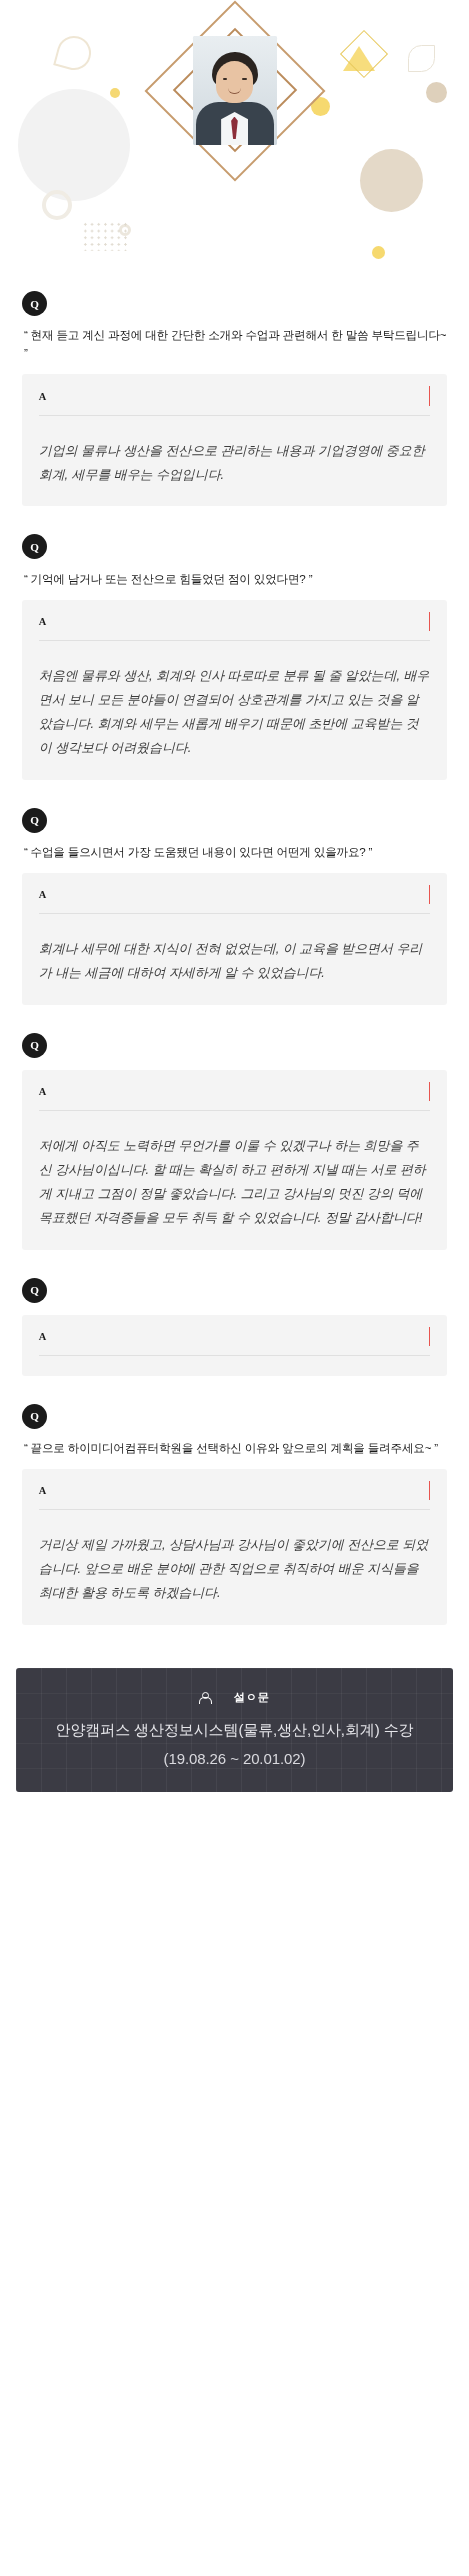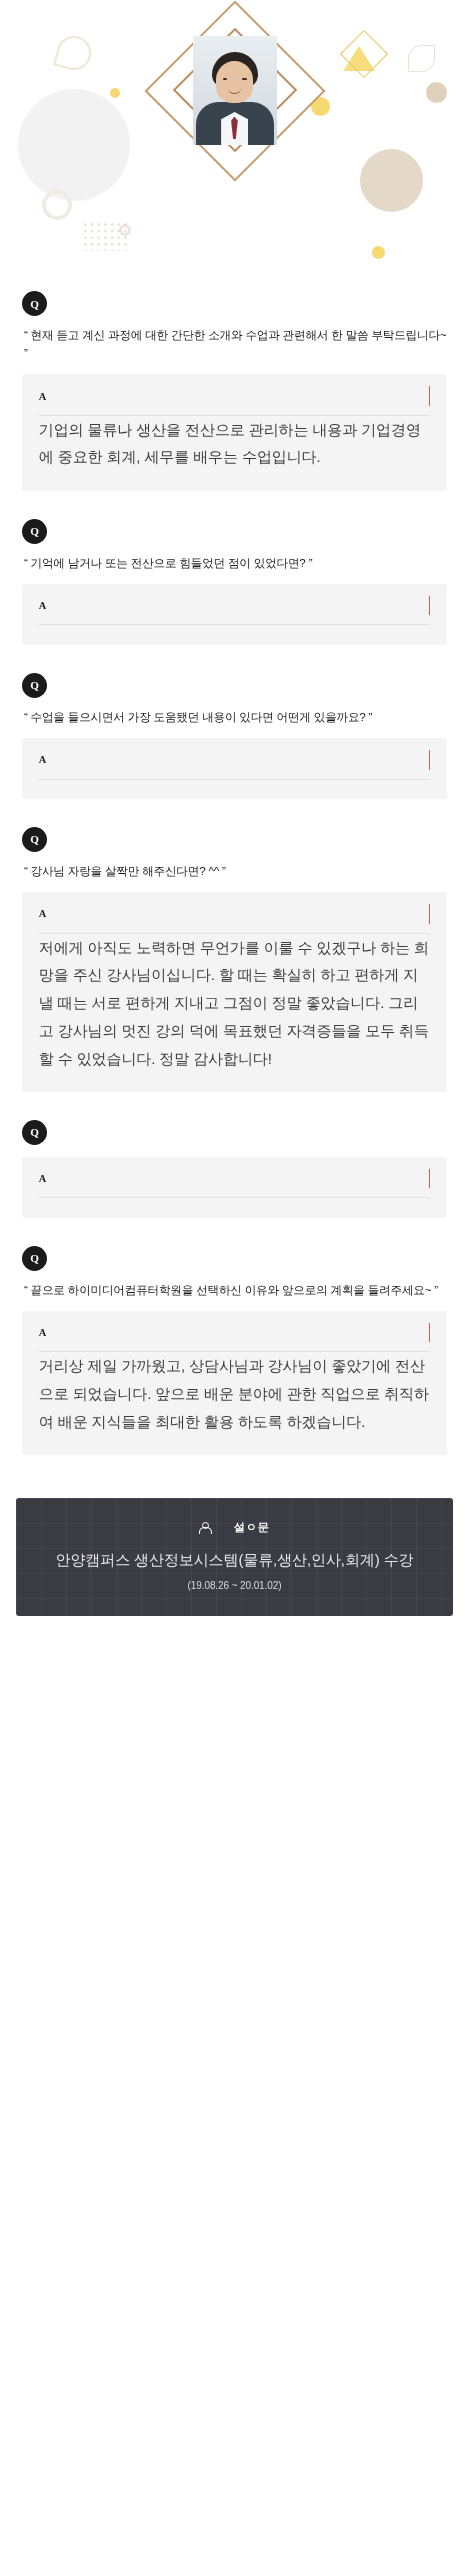--- a/index.html
+++ b/index.html
@@ -193,25 +193,26 @@
     color: #1a1a1a;
     font-family: "Liberation Serif", serif;
     letter-spacing: 0.4px;
   }
   .a-marker {
     width: 1.5px;
     height: 19.4px;
     background: #e8544f;
   }
   .a-text {
-    margin-top: 0;
-    font-size: 15px;
+    margin-top: 23px;
+    font-size: 13px;
     line-height: 1.85;
     color: #3c3c3c;
     letter-spacing: -0.1px;
+    font-style: italic;
   }
 
   
   .footer {
     margin: 7.5px 16.4px 19.4px 16.4px;
     background: #3b3b44;
     border-radius: 3px;
     color: #fff;
     text-align: center;
     padding: 22.4px 15px 25px 15px;
@@ -245,21 +246,21 @@
   }
   .f-course {
     margin-top: 12px;
     font-size: 15px;
     line-height: 1.7;
     color: #e6e6ea;
     letter-spacing: -0.1px;
   }
   .f-date {
     margin-top: 7.5px;
-    font-size: 10px;
+    font-size: 15px;
     color: #d9d9de;
     letter-spacing: -0.1px;
   }
 </style>
 </head>
 <body>
 
 <div class="page">
 
   <div class="hero">
@@ -308,37 +309,38 @@
     </div>
 
     <div class="qa-item">
       <div class="q-badge">Q</div>
       <div class="q-text">“ 기억에 남거나 또는 전산으로 힘들었던 점이 있었다면? ”</div>
       <div class="answer-card">
         <div class="a-head">
           <span class="a-letter">A</span>
           <span class="a-marker"></span>
         </div>
+        <div class="a-text">처음엔 물류와 생산, 회계와 인사 따로따로 분류 될 줄 알았는데, 배우면서 보니 모든 분야들이 연결되어 상호관계를 가지고 있는 것을 알았습니다. 회계와 세무는 새롭게 배우기 때문에 초반에 교육받는 것이 생각보다 어려웠습니다.</div>
       </div>
     </div>
 
     <div class="qa-item">
       <div class="q-badge">Q</div>
       <div class="q-text">“ 수업을 들으시면서 가장 도움됐던 내용이 있다면 어떤게 있을까요? ”</div>
       <div class="answer-card">
         <div class="a-head">
           <span class="a-letter">A</span>
           <span class="a-marker"></span>
         </div>
-      </div>
-    </div>
-
-    <div class="qa-item">
-      <div class="q-badge">Q</div>
-      <div class="q-text">“ 강사님 자랑을 살짝만 해주신다면? ^^ ”</div>
+        <div class="a-text">회계나 세무에 대한 지식이 전혀 없었는데, 이 교육을 받으면서 우리가 내는 세금에 대하여 자세하게 알 수 있었습니다.</div>
+      </div>
+    </div>
+
+    <div class="qa-item">
+      <div class="q-badge">Q</div>
       <div class="answer-card">
         <div class="a-head">
           <span class="a-letter">A</span>
           <span class="a-marker"></span>
         </div>
         <div class="a-text">저에게 아직도 노력하면 무언가를 이룰 수 있겠구나 하는 희망을 주신 강사님이십니다. 할 때는 확실히 하고 편하게 지낼 때는 서로 편하게 지내고  그점이 정말 좋았습니다. 그리고 강사님의 멋진 강의 덕에 목표했던 자격증들을 모두 취득 할 수 있었습니다. 정말 감사합니다!</div>
       </div>
     </div>
 
     <div class="qa-item">

